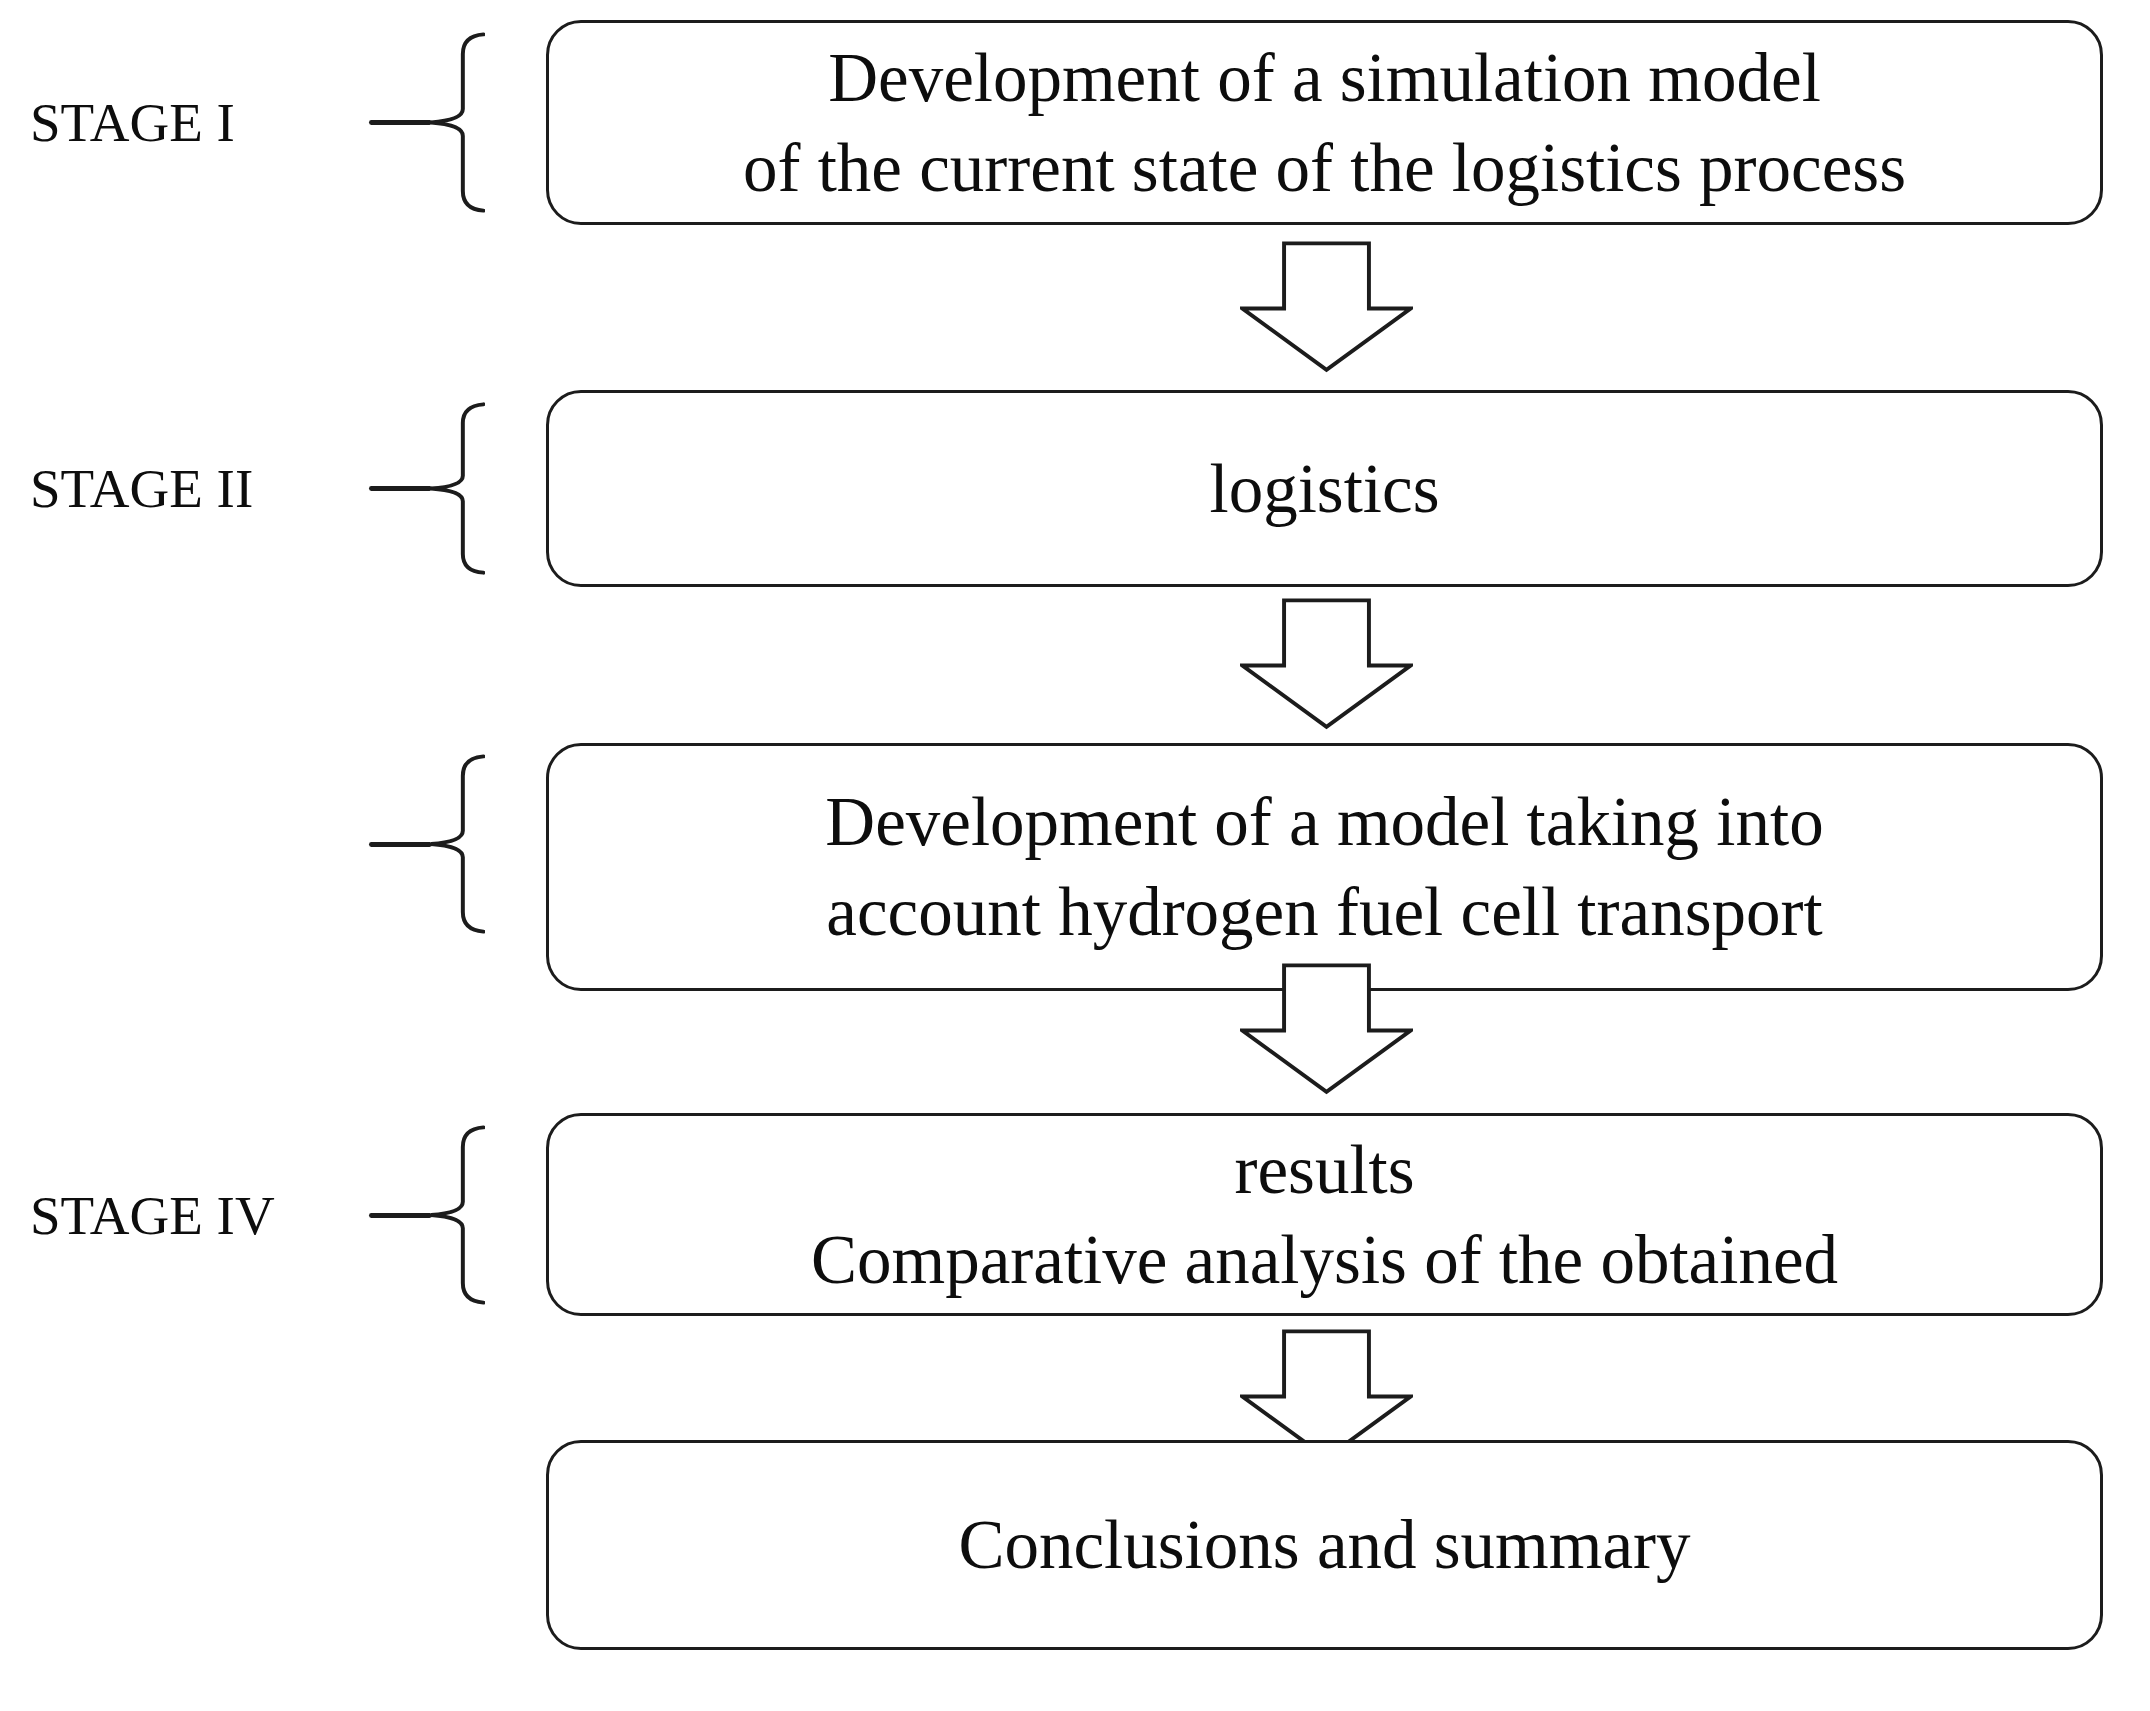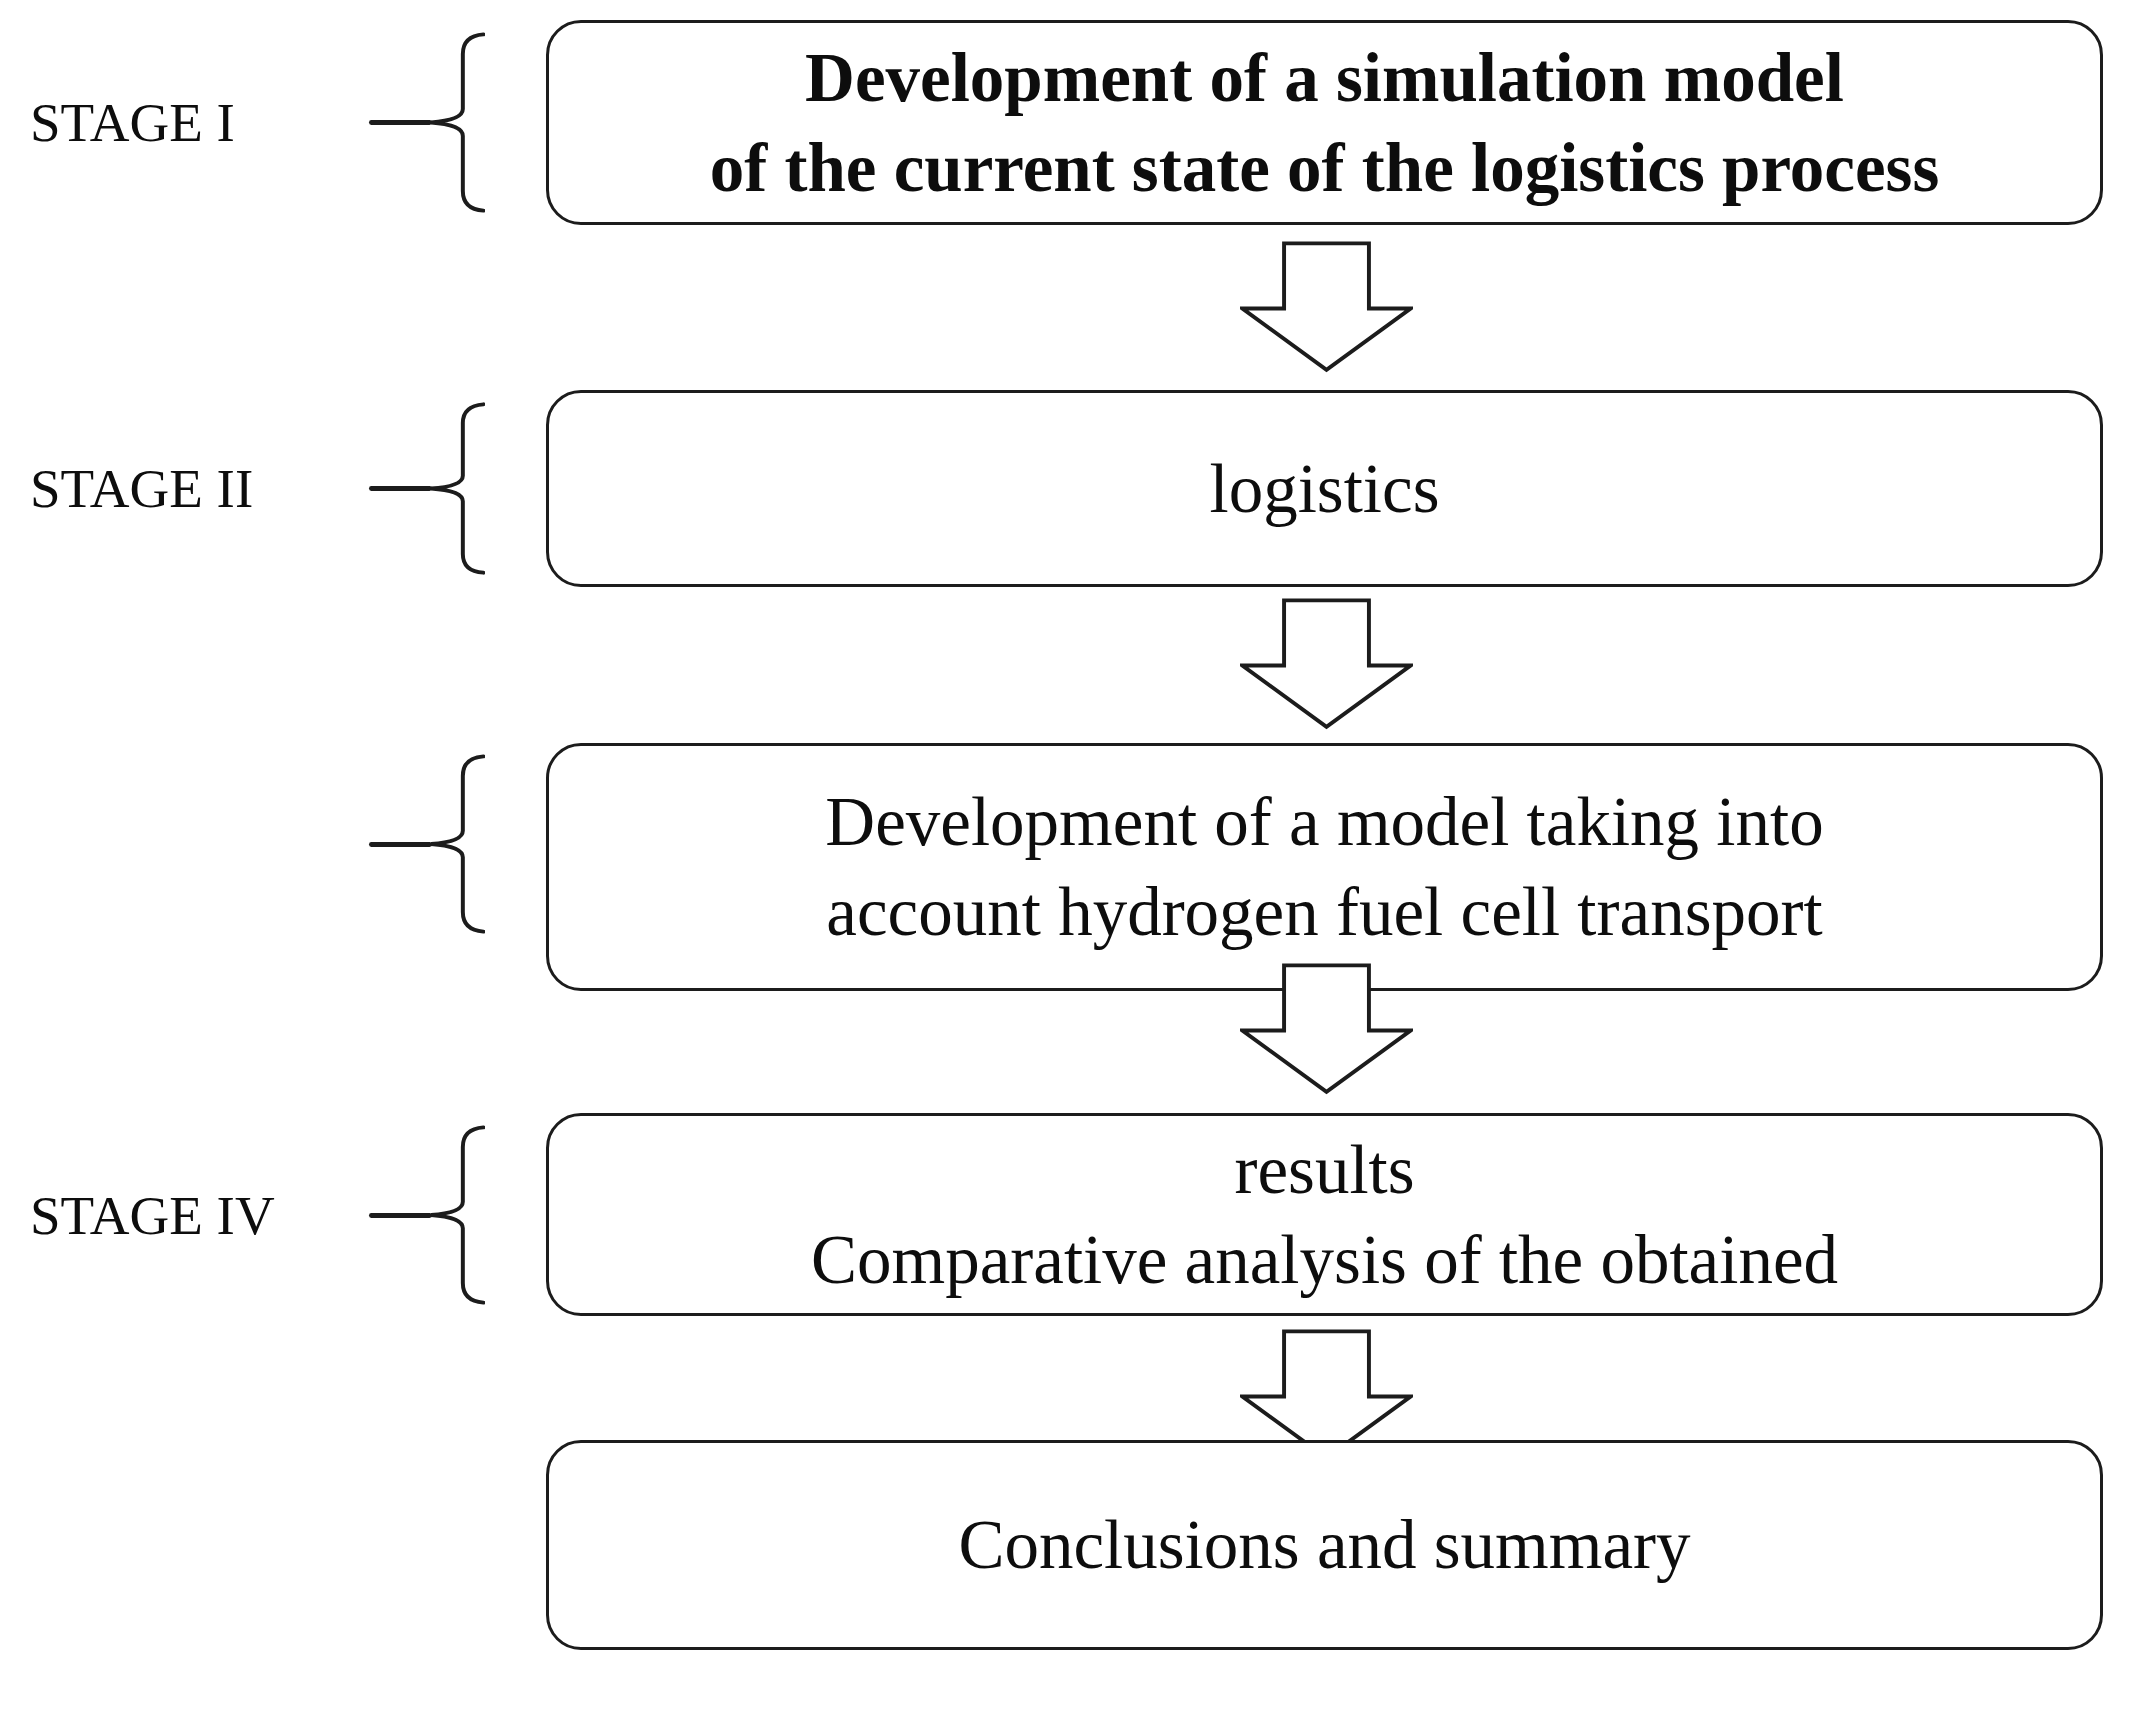--- a/index.html
+++ b/index.html
@@ -62,21 +62,21 @@
 </head>
 <body>
 
 <div class="canvas">
 
   <div class="stage-label" style="top:20px; height:205px;">STAGE I</div>
   <div class="connector" style="top:120px;"></div>
   <svg class="brace" style="top:32px; height:181px;" viewBox="0 0 72 230" preserveAspectRatio="none">
     <path d="M70 3 Q44 5 44 28 L44 98 Q44 112 4 115 Q44 118 44 132 L44 202 Q44 225 70 227" fill="none" stroke="#1c1c1c" stroke-width="5" stroke-linecap="round"></path>
   </svg>
-  <div class="stage-box" style="top:20px; height:205px;font-weight:bold;">
+  <div class="stage-box" style="top:20px; height:205px;">
     <div>Development of a simulation model</div>
     <div>of the current state of the logistics process</div>
   </div>
 
   <svg class="arrow" style="top:241px;" viewBox="0 0 220 168">
     <path d="M56 3 L164 3 L164 86 L217 86 L110 164 L3 86 L56 86 Z" fill="#ffffff" stroke="#1c1c1c" stroke-width="5" stroke-linejoin="miter"></path>
   </svg>
 
   <div class="stage-label" style="top:390px; height:197px;">STAGE II</div>
   <div class="connector" style="top:486px;"></div>

